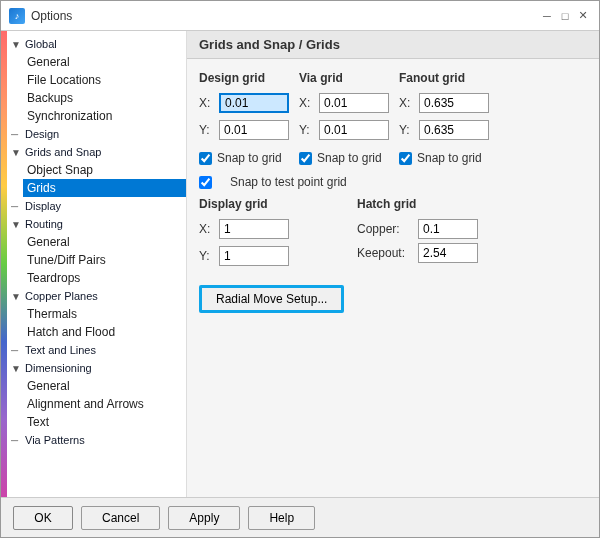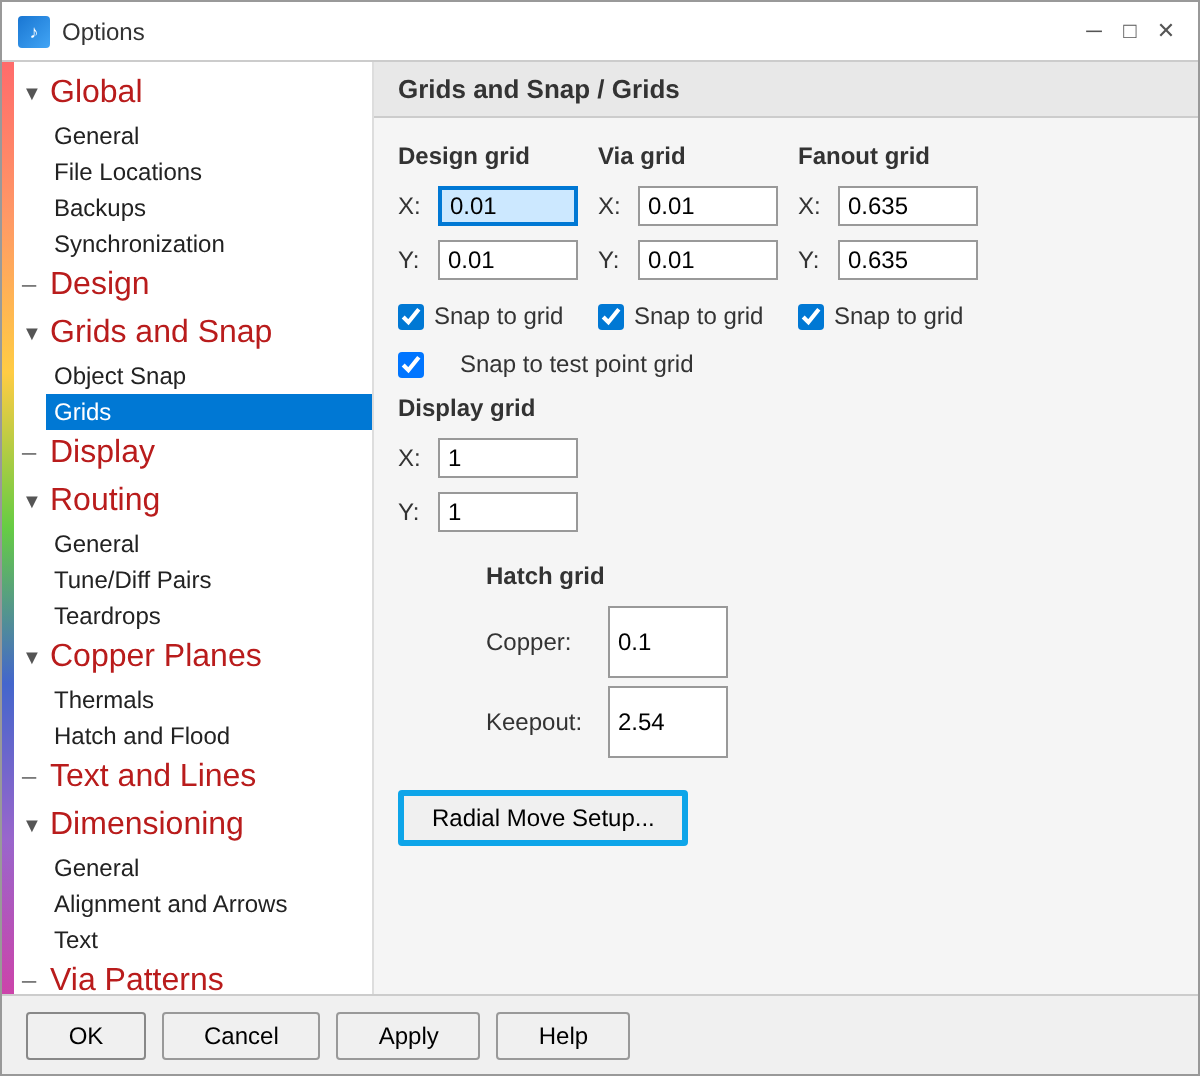--- a/index.html
+++ b/index.html
@@ -93,22 +93,22 @@
       align-items: center;
       padding: 1px 4px;
     }
     .tree-toggle {
       width: 14px;
       font-size: 10px;
       color: #555;
       flex-shrink: 0;
     }
     .tree-text {
-      font-size: 16px;
-      color: #b91c1c;
+      font-size: 11px;
+      color: #0f172a;
     }
     .tree-children {
       padding-left: 16px;
     }
     .child-item {
       padding: 2px 4px;
       cursor: pointer;
       font-size: 12px;
       color: #222;
     }
@@ -189,43 +189,42 @@
       color: #333;
     }
     .snap-test-row {
       display: flex;
       align-items: center;
       gap: 18px;
       margin: 8px 0;
     }
     .lower-section {
       display: flex;
-      gap: 12px;
+      gap: 24px;
       margin-top: 8px;
-      flex-direction: column;
     }
     .hatch-grid {
       display: flex;
       flex-direction: column;
       gap: 4px;
       margin-left: 44px;
     }
     .hatch-row {
       display: flex;
       align-items: center;
       gap: 6px;
     }
     .hatch-label {
       font-size: 12px;
       color: #333;
       width: 55px;
     }
     .hatch-input {
       width: 60px;
-      height: 36px;
+      height: 20px;
       border: 1px solid #999;
       padding: 1px 4px;
       font-size: 12px;
       background: white;
     }
     .radial-btn {
       margin-top: 16px;
       padding: 4px 14px;
       font-size: 12px;
       background: #f0f0f0;

